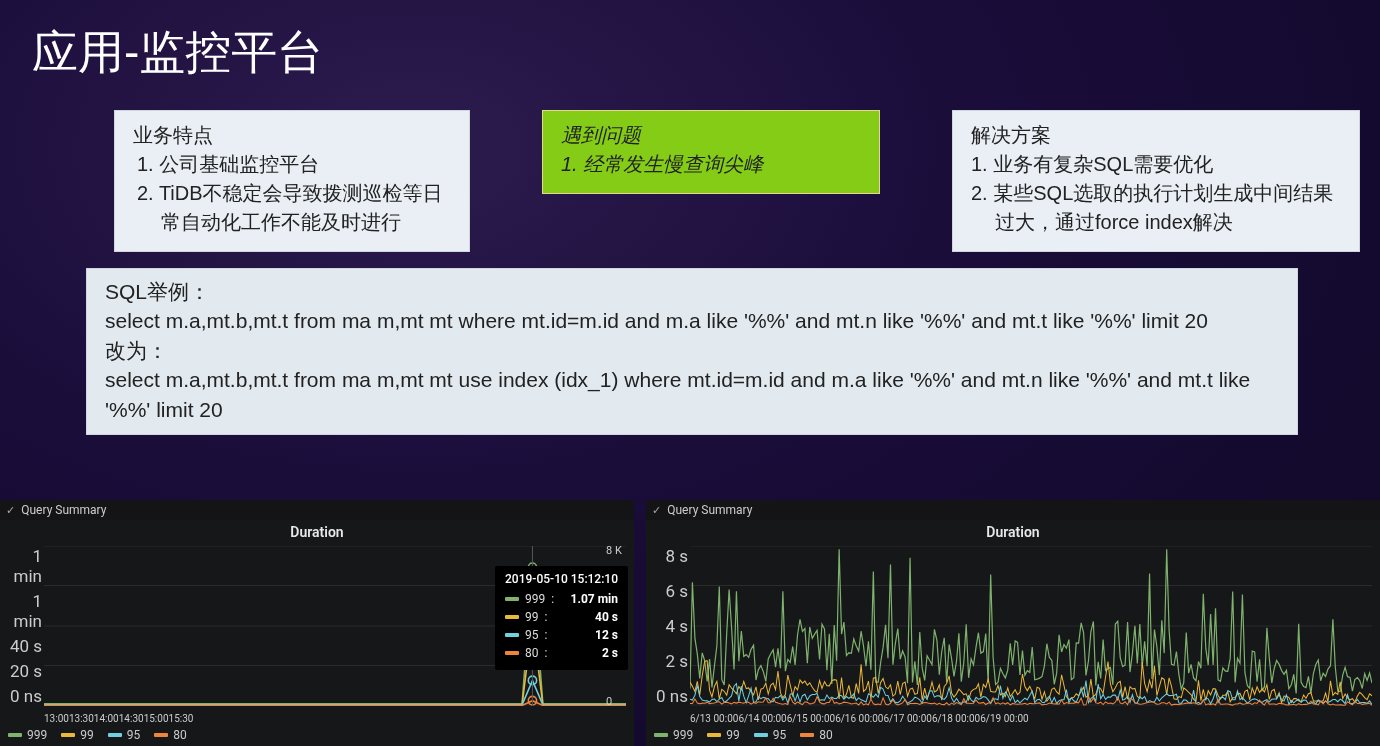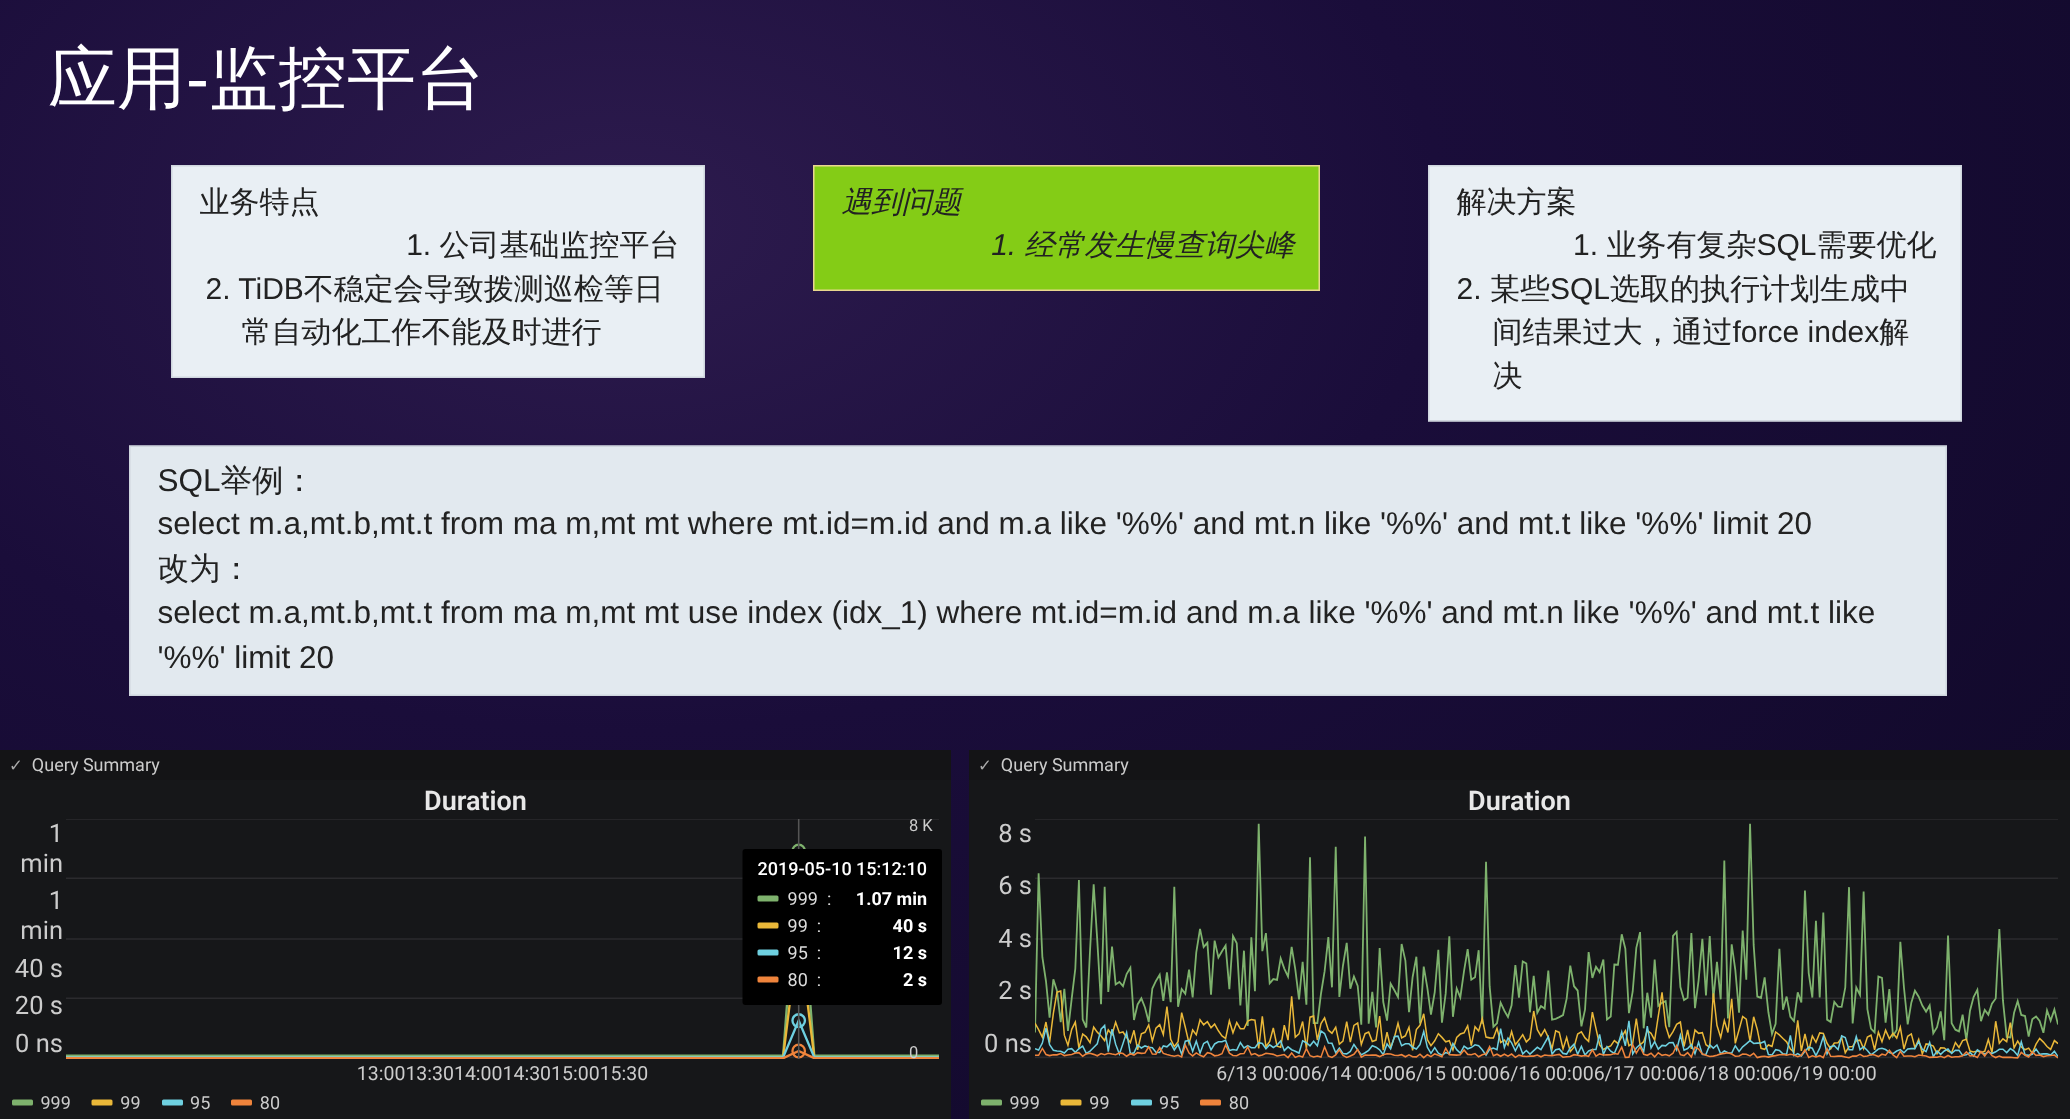--- a/index.html
+++ b/index.html
@@ -27,25 +27,25 @@
     background: #e9eff4;
     color: #222;
     padding: 10px 16px 14px 18px;
     font-size: 20px;
     line-height: 1.45;
     border: 1px solid #cfd6de;
   }
   .box.yellow { background: #84cc16; border-color: #e9d78f; font-style: italic; }
   .box1 { width: 356px; }
   .box2 { width: 338px; }
-  .box3 { width: 356px; }
+  .box3 { width: 408px; }
   .box-h { font-weight: 400; }
   .box .li2 { padding-left: 1.2em; text-indent: -1.2em; }
   .box .li2::before { content: "2. "; }
-  .box .li1 { padding-left: 1.2em; text-indent: -1.2em; text-align: right; }
+  .box .li1 { padding-left: 1.2em; text-indent: -1.2em; }
   .box .li1::before { content: "1. "; }
 
   .sql-box {
     margin: 16px 0 0 86px;
     width: 1212px;
     background: #e2e9ef;
     color: #222;
     padding: 8px 16px 10px 18px;
     font-size: 21px;
     line-height: 1.4;
@@ -67,43 +67,43 @@
   .cp-left { width: 634px; margin-right: 6px; }
   .cp-right { flex: 1; margin-left: 6px; width: 734px; }
   .panel-head {
     display: flex; align-items: center;
     height: 20px; padding: 2px 6px;
     font-size: 12px; color: #ccc;
     background: #141416;
   }
   .panel-head .chev { margin-right: 6px; color: #aaa; font-size: 11px; }
   .panel-title {
-    text-align: center; font-size: 18px; font-weight: 600;
+    text-align: center; font-size: 14px; font-weight: 600;
     color: #e8e8e8; margin-top: 4px;
   }
   .legend {
     position: absolute; left: 8px; bottom: 4px;
     display: flex; gap: 14px; font-size: 12px;
   }
   .legend .item { display: flex; align-items: center; gap: 5px; }
   .legend .sw { width: 14px; height: 4px; border-radius: 1px; }
 
   .graph {
     position: absolute; left: 44px; right: 8px; top: 46px; bottom: 40px;
   }
   .ylabels {
     position: absolute; left: 4px; top: 46px; bottom: 40px;
     width: 38px; font-size: 17px; color: #ccc;
     display: flex; flex-direction: column; justify-content: space-between;
     text-align: right;
   }
   .xlabels {
     position: absolute; left: 44px; right: 8px; bottom: 22px;
-    display: flex; justify-content: center;
-    font-size: 13px; color: #ccc;
+    display: flex; justify-content: flex-start;
+    font-size: 10px; color: #ccc;
   }
 
   .tooltip {
     position: absolute; right: 6px; top: 66px;
     background: #000; color: #ddd;
     font-size: 12px; padding: 6px 10px 8px 10px;
     border-radius: 2px; white-space: nowrap;
     font-family: Roboto, Arial, sans-serif;
   }
   .tooltip .ts { color: #fff; margin-bottom: 4px; font-weight: 500; }

